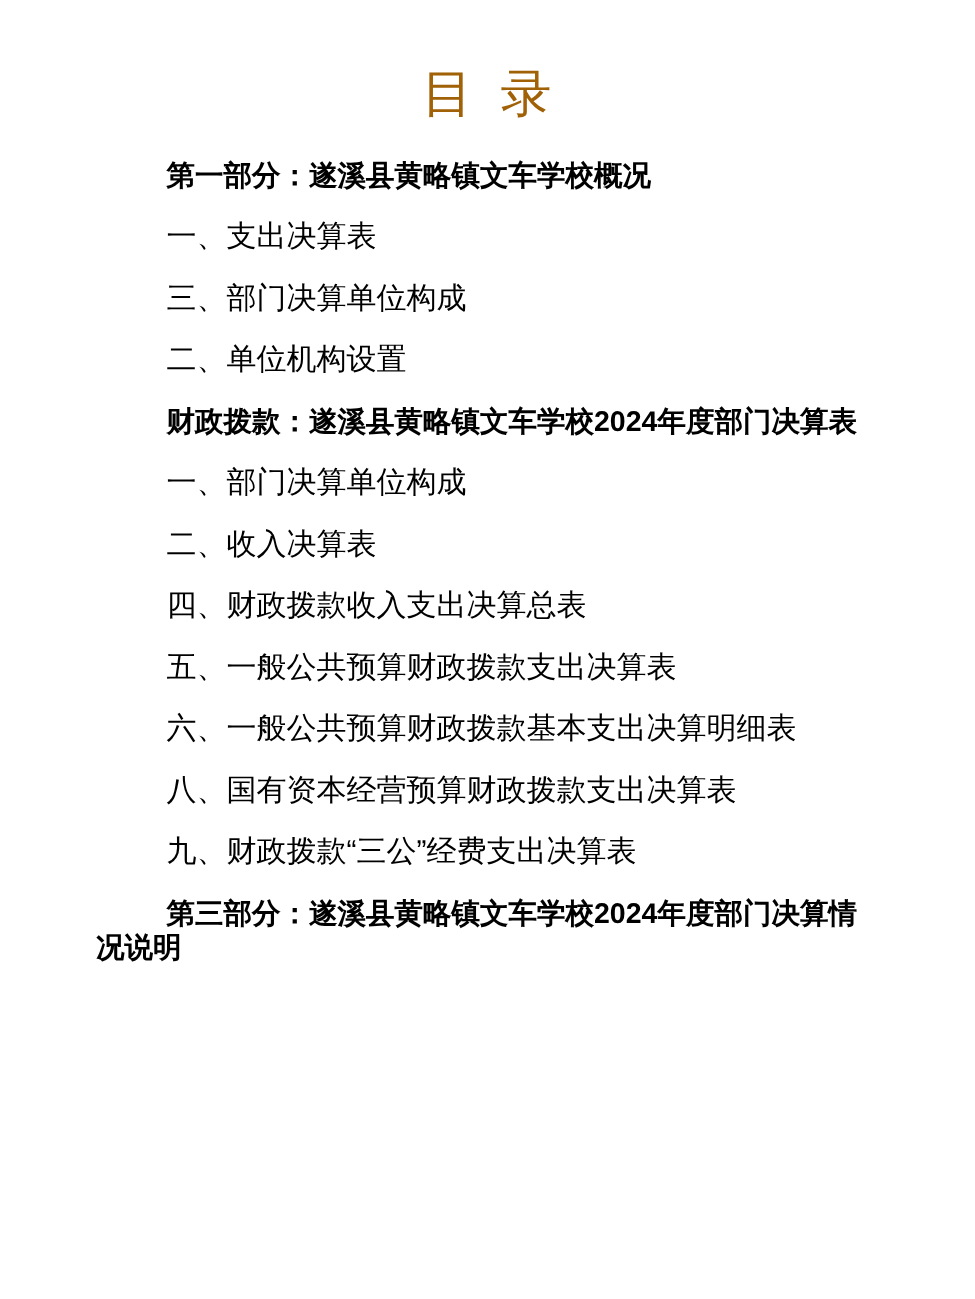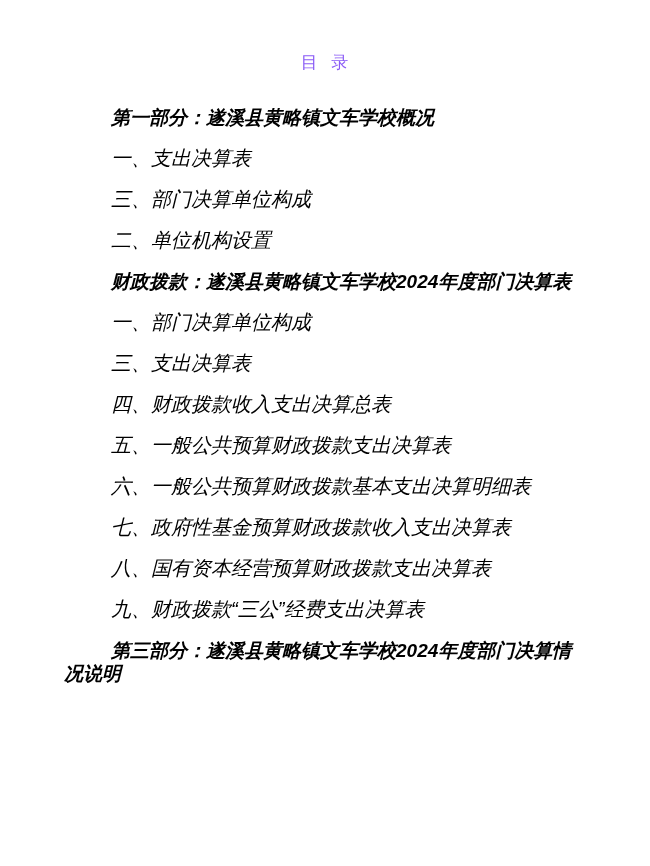--- a/index.html
+++ b/index.html
@@ -16,37 +16,36 @@
     box-sizing: border-box;
     width: 650px;
     height: 866px;
     padding: 48px 64px 0 64px;
     background: #ffffff;
     color: #000000;
     font-family: "Liberation Sans", sans-serif;
   }
   .title {
     margin: 0 0 28px 0;
-    font-size: 17px;
+    font-size: 34px;
     line-height: 30px;
     font-weight: 500;
     text-align: center;
     word-spacing: 7px;
     letter-spacing: 1px;
-    color: #8b5cf6;
+    color: #a16207;
   }
   .entry {
     margin: 18px 0;
     font-size: 20px;
     line-height: 23px;
     font-weight: 400;
     text-indent: 47px;
     word-break: break-all;
     color: #000000;
-    font-style: italic;
   }
   .entry.heading {
     font-size: 19px;
     font-weight: 700;
   }
 </style>
 </head>
 <body>
 
 <div class="page">
@@ -58,30 +57,29 @@
   <p class="entry">一、支出决算表</p>
 
   <p class="entry">三、部门决算单位构成</p>
 
   <p class="entry">二、单位机构设置</p>
 
   <p class="entry heading">财政拨款：遂溪县黄略镇文车学校2024年度部门决算表</p>
 
   <p class="entry">一、部门决算单位构成</p>
 
+  <p class="entry">二、收入决算表</p>
 
-  <p class="entry">三、支出决算表</p>
 
   <p class="entry">四、财政拨款收入支出决算总表</p>
 
   <p class="entry">五、一般公共预算财政拨款支出决算表</p>
 
   <p class="entry">六、一般公共预算财政拨款基本支出决算明细表</p>
 
-  <p class="entry">七、政府性基金预算财政拨款收入支出决算表</p>
 
   <p class="entry">八、国有资本经营预算财政拨款支出决算表</p>
 
   <p class="entry">九、财政拨款“三公”经费支出决算表</p>
 
   <p class="entry heading">第三部分：遂溪县黄略镇文车学校2024年度部门决算情况说明</p>
 
 
 </div>
 

